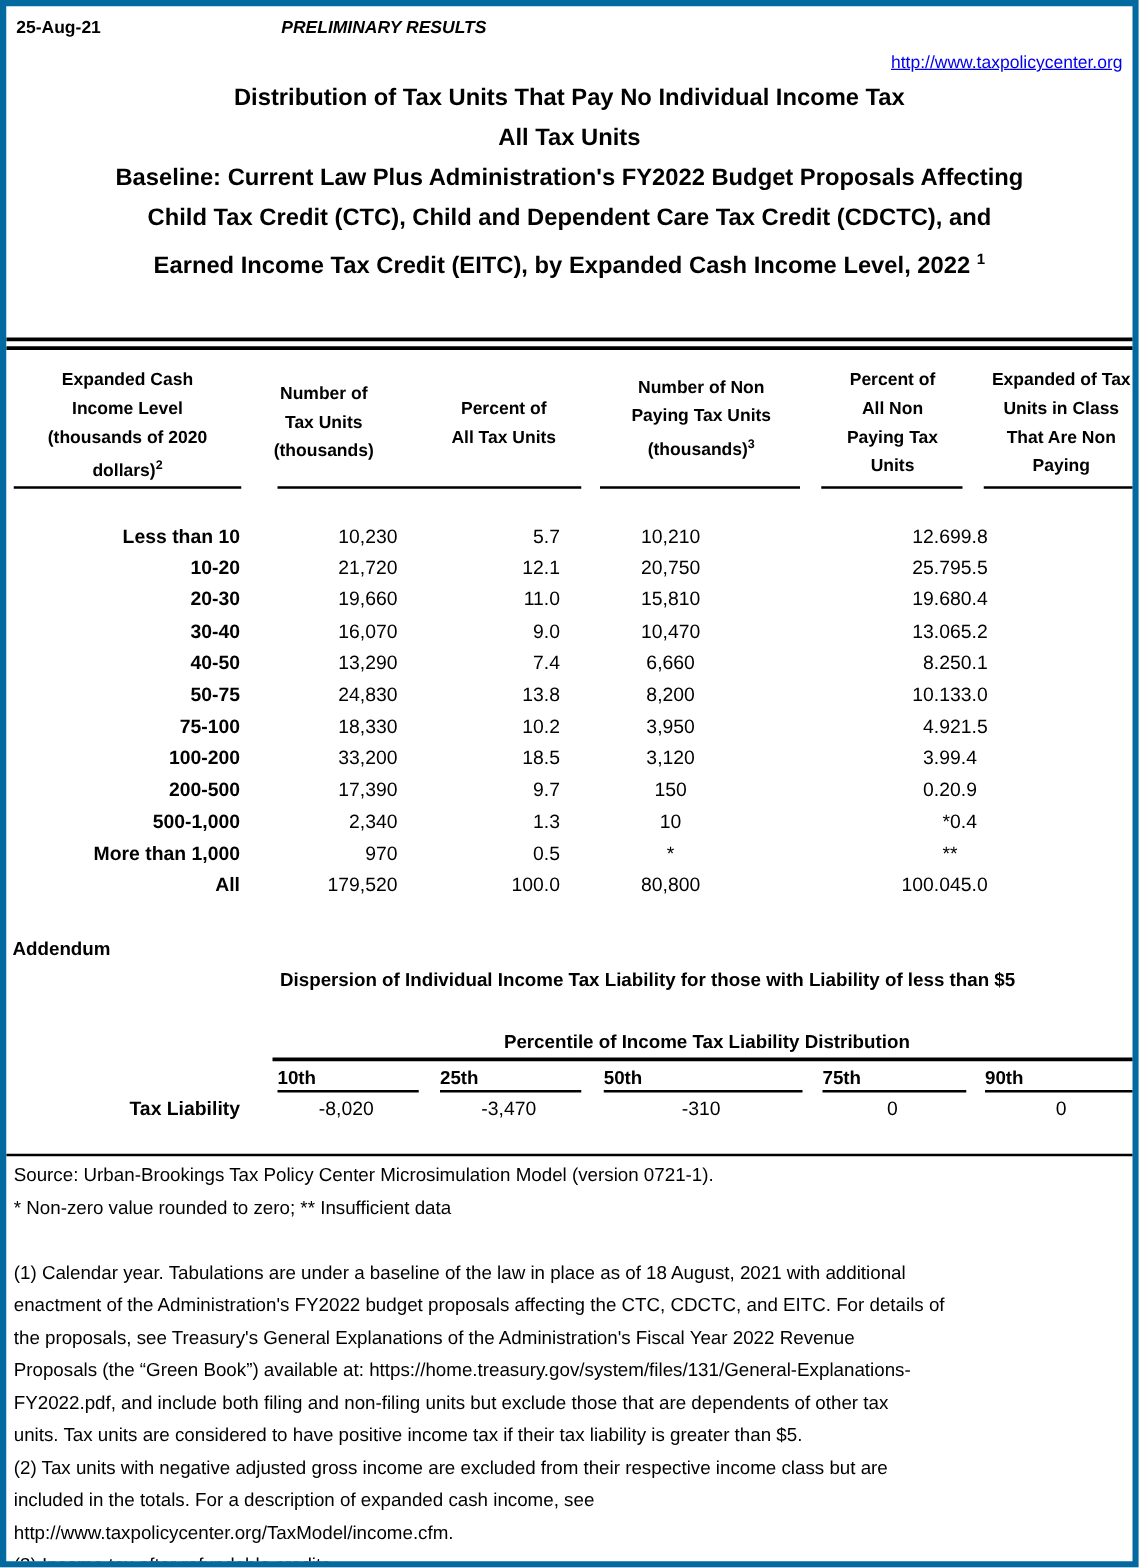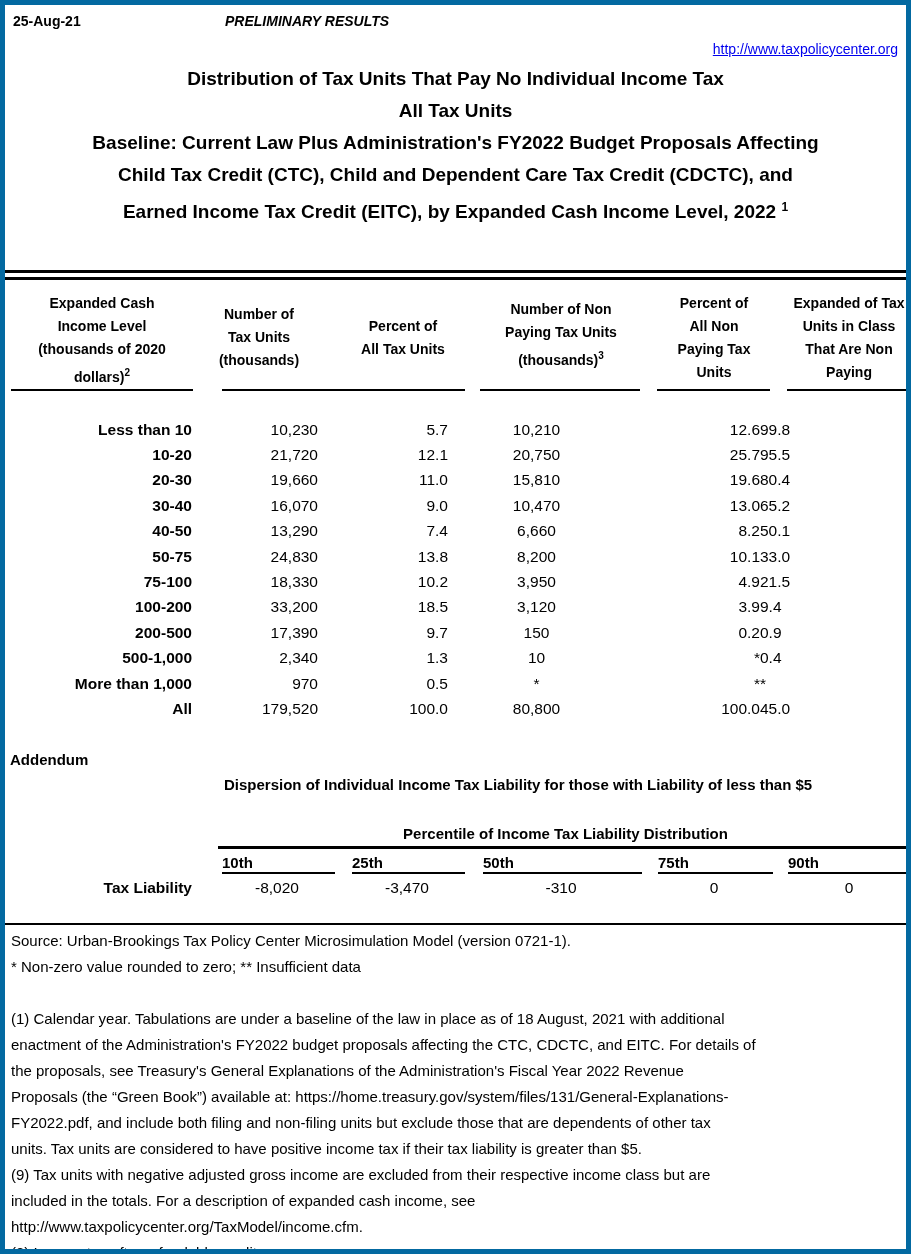--- a/index.html
+++ b/index.html
@@ -234,19 +234,19 @@
   <div class="footer">
     <div class="fline">Source: Urban-Brookings Tax Policy Center Microsimulation Model (version 0721-1).</div>
     <div class="fline">* Non-zero value rounded to zero; ** Insufficient data</div>
     <div class="fline"></div>
     <div class="fline">(1) Calendar year. Tabulations are under a baseline of the law in place as of 18 August, 2021 with additional</div>
     <div class="fline">enactment of the Administration's FY2022 budget proposals affecting the CTC, CDCTC, and EITC. For details of</div>
     <div class="fline">the proposals, see Treasury's General Explanations of the Administration's Fiscal Year 2022 Revenue</div>
     <div class="fline">Proposals (the “Green Book”) available at: https://home.treasury.gov/system/files/131/General-Explanations-</div>
     <div class="fline">FY2022.pdf, and include both filing and non-filing units but exclude those that are dependents of other tax</div>
     <div class="fline">units.  Tax units are considered to have positive income tax if their tax liability is greater than $5.</div>
-    <div class="fline">(9) Tax units with negative adjusted gross income are excluded from their respective income class but are</div>
+    <div class="fline">(2) Tax units with negative adjusted gross income are excluded from their respective income class but are</div>
     <div class="fline">included in the totals. For a description of expanded cash income, see</div>
     <div class="fline">http://www.taxpolicycenter.org/TaxModel/income.cfm.</div>
     <div class="fline">(3) Income tax after refundable credits.</div>
   </div>
 
 </div>
 
 </body></html>

